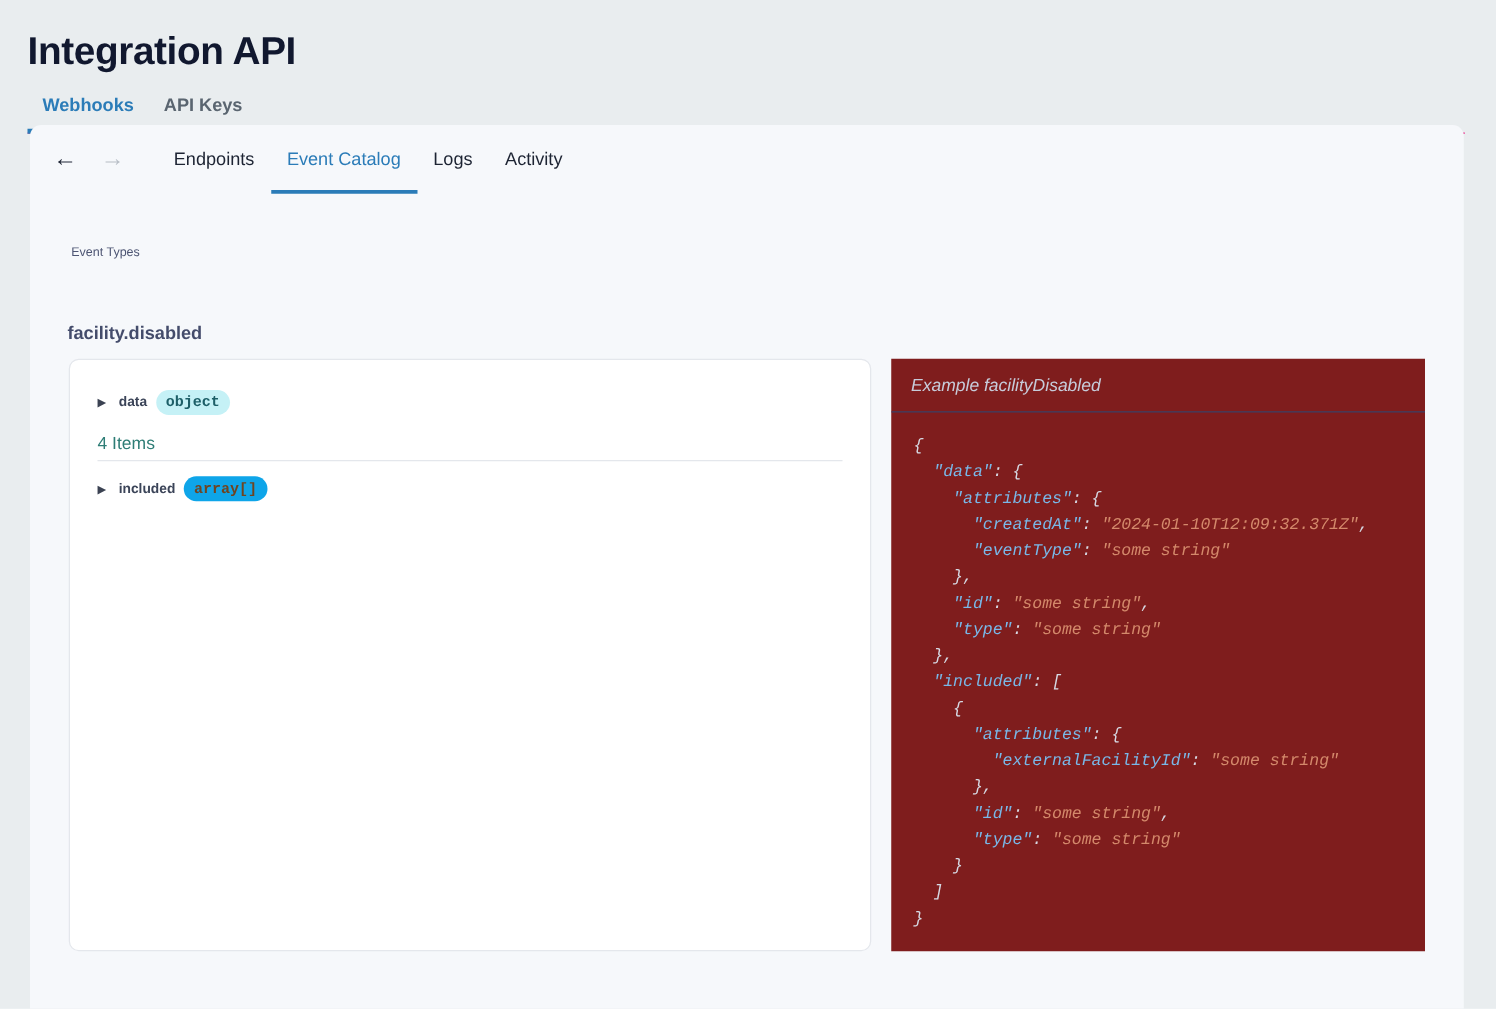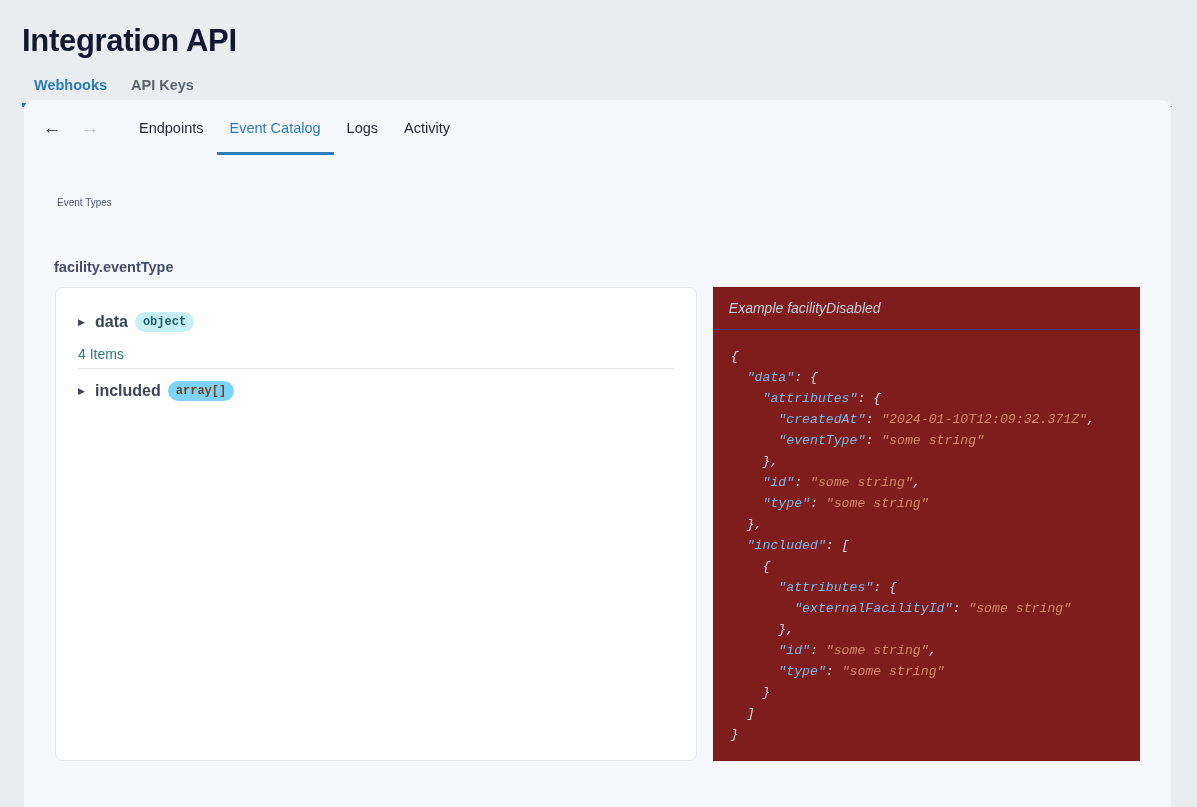--- a/index.html
+++ b/index.html
@@ -138,35 +138,35 @@
     cursor: pointer;
   }
   .caret {
     width: 10px;
     font-size: 9px;
     color: #3b4252;
     line-height: 1;
     user-select: none;
   }
   .key-name {
-    font-size: 16px;
+    font-size: 11px;
     font-weight: bold;
     color: #3b4458;
     font-family: "Liberation Sans", sans-serif;
   }
   .type-badge {
     font-family: "Liberation Mono", monospace;
     font-size: 12px;
     font-weight: bold;
     padding: 2.5px 8px;
     border-radius: 10px;
     line-height: 1.25;
   }
   .badge-object { background: #c5f1f6; color: #1d5f68; }
-  .badge-array  { background: #7dd3fc; color: #6f4420; }
+  .badge-array  { background: #0ea5e9; color: #6f4420; }
 
   .items-count {
     font-size: 14px;
     color: #2e7d76;
     padding: 10px 0 6px 0;
   }
   .tree-divider {
     border-bottom: 1px solid #e4e7ec;
     margin: 0 0 8px 0;
   }
@@ -216,21 +216,21 @@
     <div class="nav-arrow forward">→</div>
 
     <div class="sub-tab">Endpoints</div>
     <div class="sub-tab active">Event Catalog</div>
     <div class="sub-tab">Logs</div>
     <div class="sub-tab">Activity</div>
   </div>
 
   <div class="section-title">Event Types</div>
 
-  <div class="event-name">facility.eventType</div>
+  <div class="event-name">facility.disabled</div>
 
   <div class="columns">
 
     <div class="schema-panel">
       <div class="tree-row">
         <span class="caret">▶</span>
         <span class="key-name">data</span>
         <span class="type-badge badge-object">object</span>
       </div>
 

